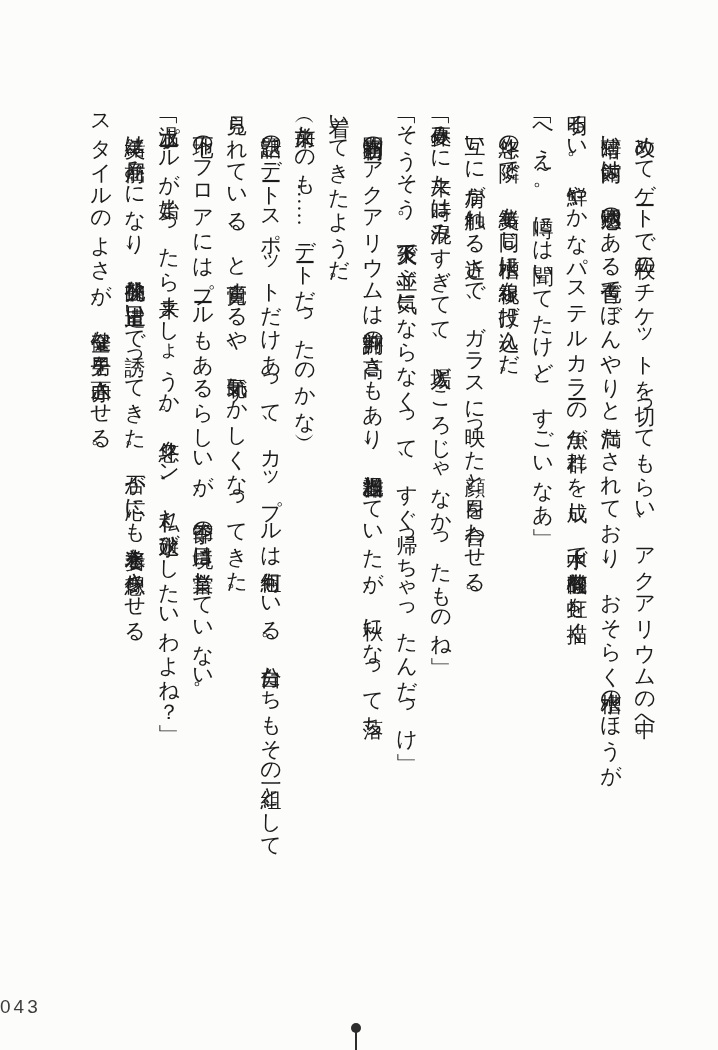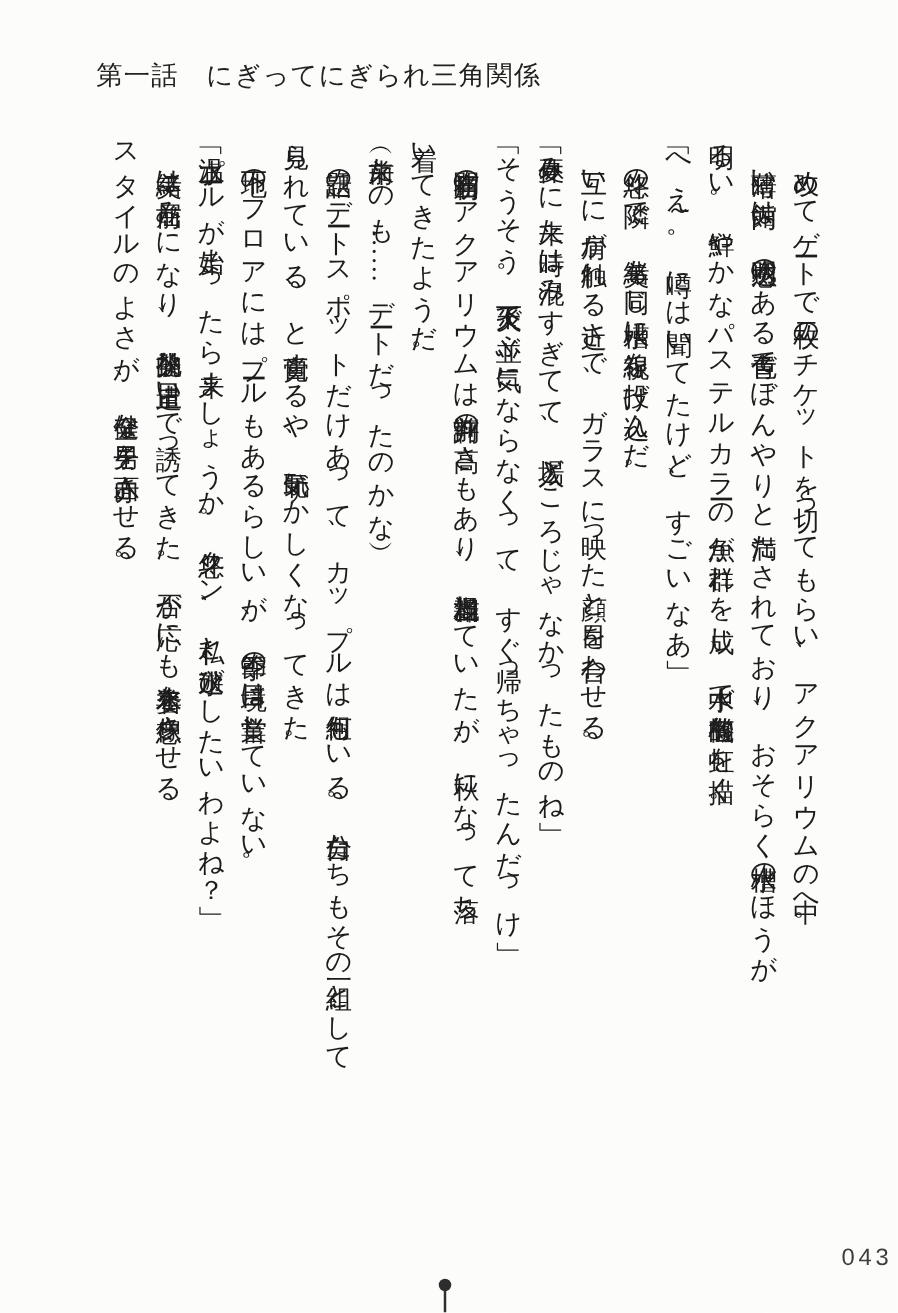--- a/index.html
+++ b/index.html
@@ -39,21 +39,21 @@
   }
   .ln { margin:0; }
   .ind-full { text-indent:21px; }   
   .ind-half { text-indent:10px; }   
   .ind-none { text-indent:0; }      
 
   
   .folio {
     position:absolute;
     top:996px; left:0; right:4px;
-    text-align:right;
+    text-align:left;
     font-family:"Liberation Sans","DejaVu Sans",sans-serif;
     font-size:19px;
     letter-spacing:3px;
     color:#3d3d3d;
   }
 
   
   .marker-dot {
     position:absolute;
     left:351px; top:1023px;
@@ -66,21 +66,20 @@
     left:355px; top:1031px;
     width:2px; height:19px;
     background:#2d2d2d;
   }
 </style>
 </head>
 <body>
 
 <div class="page">
 
-  <div class="chapter-header">第一話　にぎってにぎられ三角関係</div>
 
   <div class="body-text">
     <p class="ln ind-full">改めてゲートで二枚のチケットを切ってもらい、アクアリウムの中へ。</p>
     <p class="ln ind-full">薄暗い館内は、透明感のある青色でぼんやりと満たされており、おそらく水槽のほうが</p>
     <p class="ln ind-none">明るい。鮮やかなパステルカラーの魚が群れを成し、水中で有機的な虹を描く。</p>
     <p class="ln ind-half">「へえ～。噂には聞いてたけど、すごいなあ」</p>
     <p class="ln ind-full">悠斗の隣で、美緒も同じ水槽に視線を投げ込んだ。</p>
     <p class="ln ind-full">互いに肩が触れる近さで、ガラスに映った顔と目を合わせる。</p>
     <p class="ln ind-half">「夏休みに来た時は混みすぎてて、入場どころじゃなかったものね」</p>
     <p class="ln ind-half">「そうそう。炎天下で並ぶ気にならなくって、すぐ帰っちゃったんだっけ」</p>

